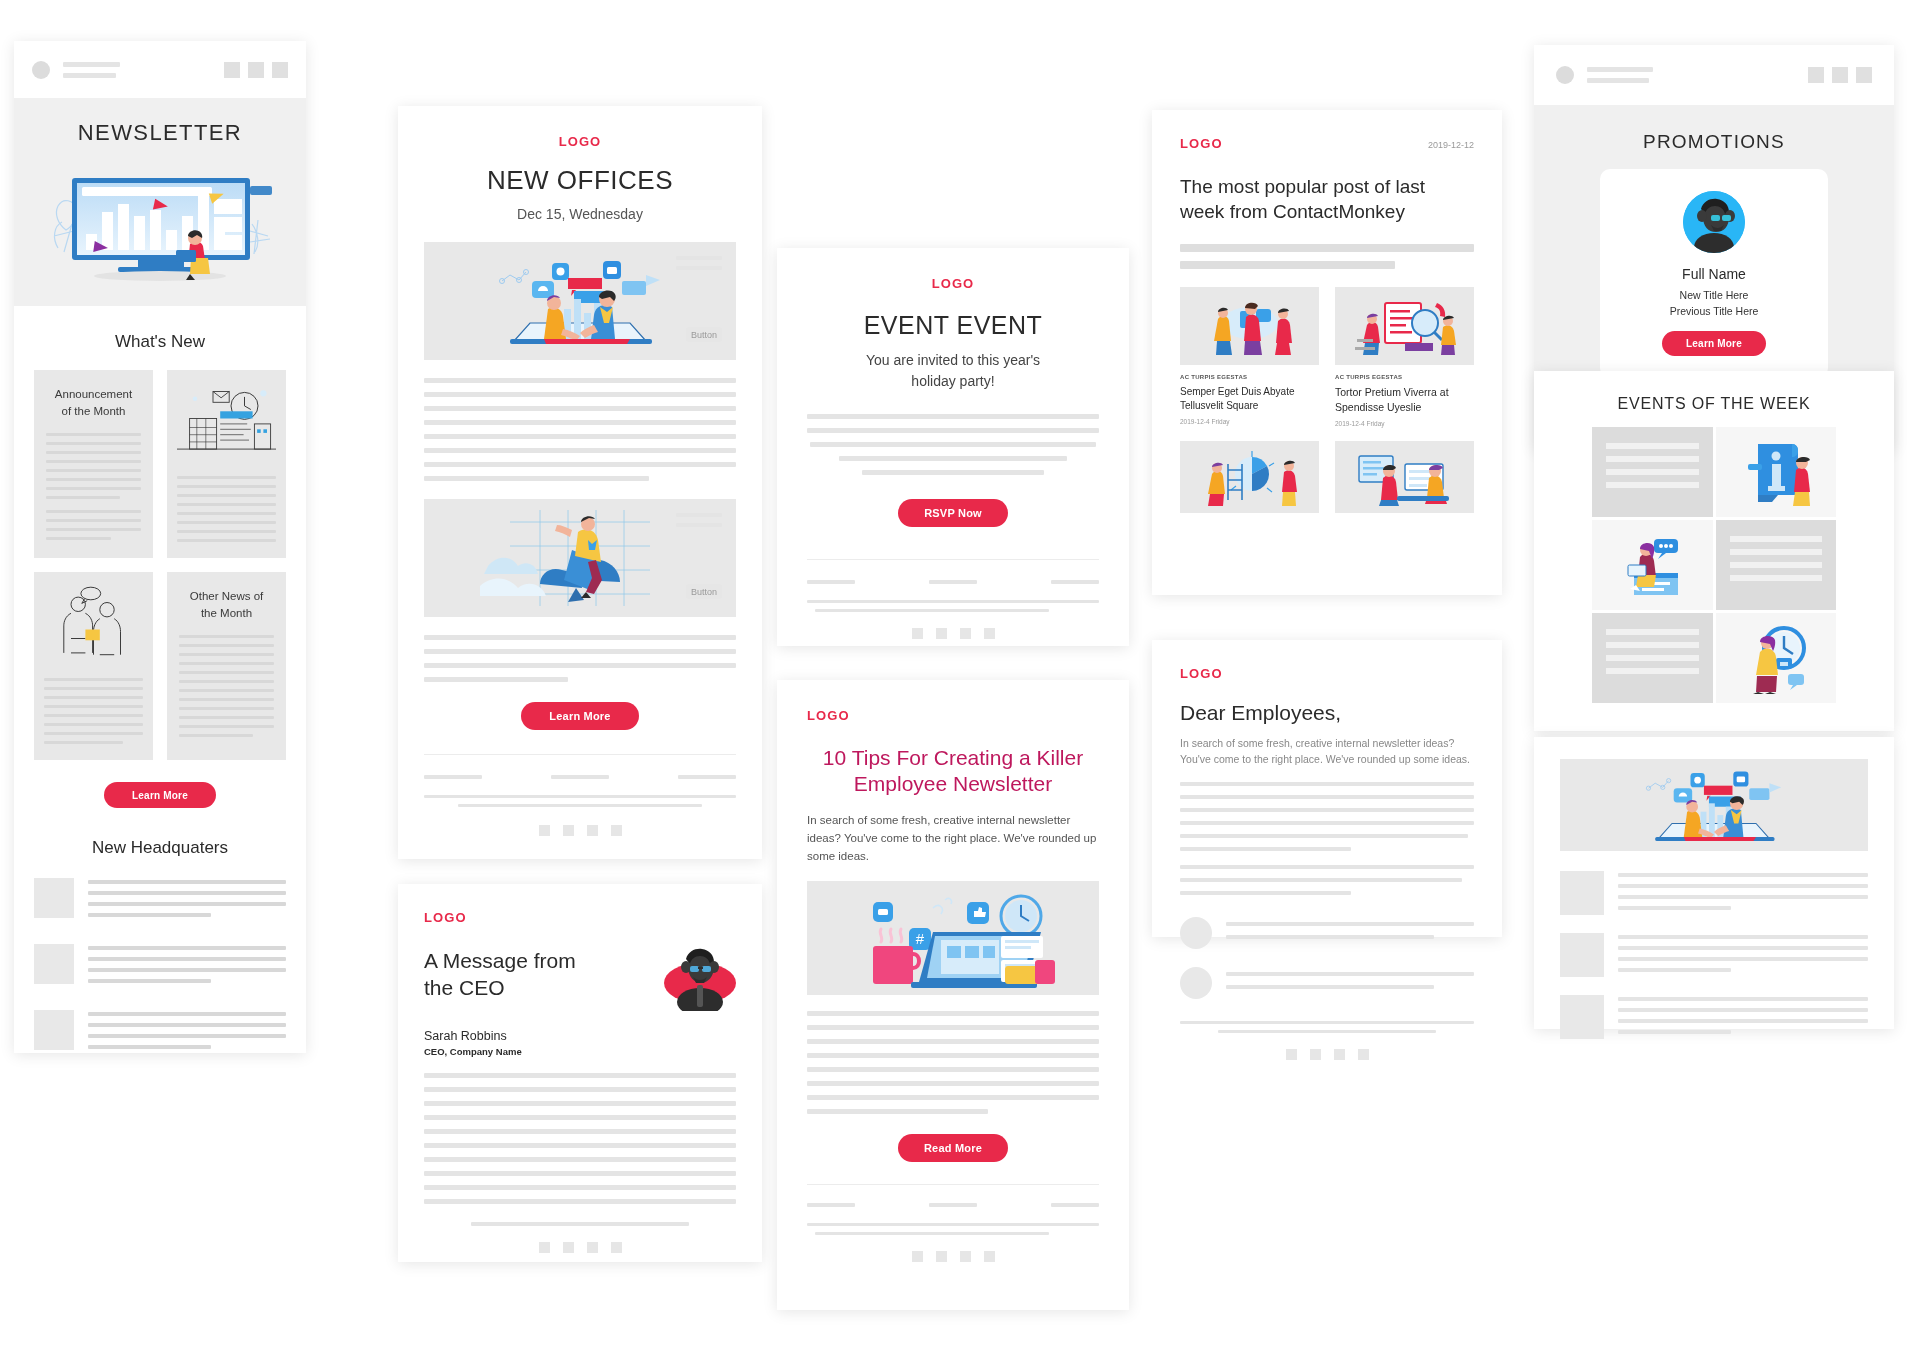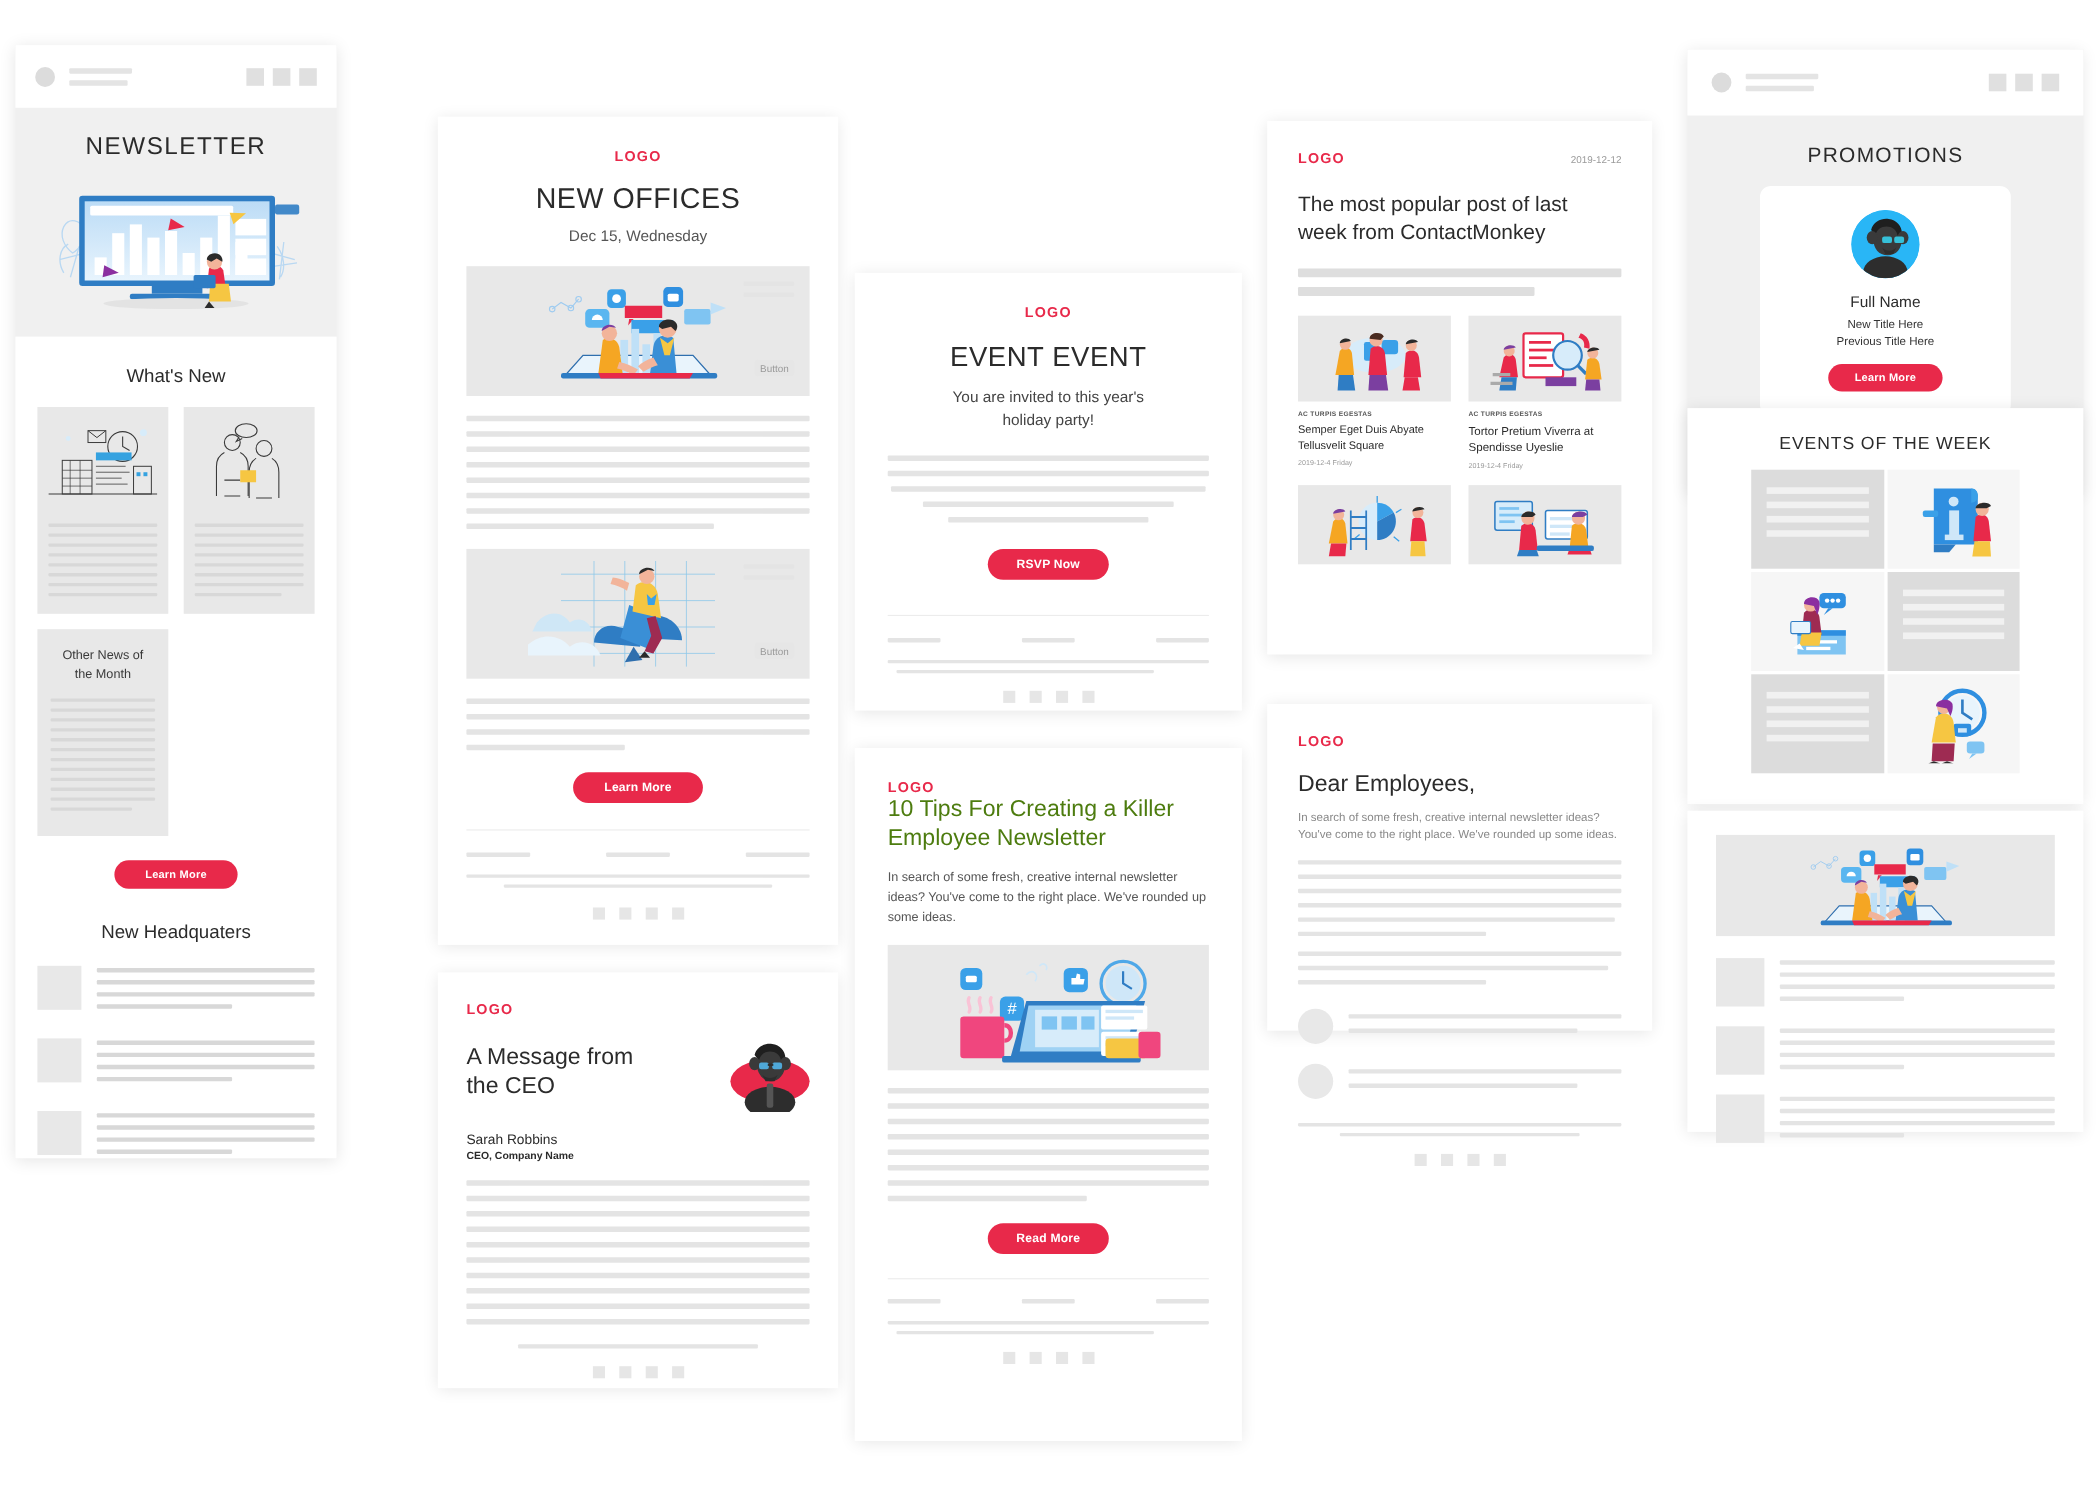--- a/index.html
+++ b/index.html
@@ -120,20 +120,38 @@
         <rect x="236" y="28" width="22" height="9" rx="2" fill="#2f7dc4" opacity=".9"></rect>
       </svg>
     </div>
 
     <div style="position:absolute; left:0; top:265px; width:292px; height:747px; background:#fff; padding:26px 20px 0;">
 
       <div class="sect-title" style="font-size:17px; margin-bottom:18px;">What's New</div>
 
       <div style="display:grid; grid-template-columns:1fr 1fr; gap:14px;">
 
+        <div class="ph" style="padding:16px 12px; height:188px;">
+          <div style="font-size:11.5px; color:#3a3a3a; text-align:center; line-height:1.45; white-space:pre-line;">Announcement
+of the Month</div>
+          <div style="margin-top:14px;">
+            <div class="bar" style="height:3px;width:100%;margin-bottom:6px;"></div>
+            <div class="bar" style="height:3px;width:100%;margin-bottom:6px;"></div>
+            <div class="bar" style="height:3px;width:100%;margin-bottom:6px;"></div>
+            <div class="bar" style="height:3px;width:100%;margin-bottom:6px;"></div>
+            <div class="bar" style="height:3px;width:100%;margin-bottom:6px;"></div>
+            <div class="bar" style="height:3px;width:100%;margin-bottom:6px;"></div>
+            <div class="bar" style="height:3px;width:100%;margin-bottom:6px;"></div>
+            <div class="bar" style="height:3px;width:78%;margin-bottom:11px;"></div>
+            <div class="bar" style="height:3px;width:100%;margin-bottom:6px;"></div>
+            <div class="bar" style="height:3px;width:100%;margin-bottom:6px;"></div>
+            <div class="bar" style="height:3px;width:100%;margin-bottom:6px;"></div>
+            <div class="bar" style="height:3px;width:68%;"></div>
+          </div>
+        </div>
 
         <div class="ph" style="padding:10px; height:188px;">
           <svg class="illu" width="100%" height="86" viewBox="0 0 110 86">
             <circle cx="75" cy="24" r="15" fill="none" stroke="#3a3a3a" stroke-width="1.1"></circle>
             <path d="M75 14v10l7 4" stroke="#3a3a3a" stroke-width="1.1" fill="none"></path>
             <rect x="40" y="8" width="18" height="12" fill="none" stroke="#3a3a3a" stroke-width="1"></rect>
             <path d="M40 8l9 7 9-7" fill="none" stroke="#3a3a3a" stroke-width="1"></path>
             <rect x="14" y="38" width="30" height="34" fill="none" stroke="#3a3a3a" stroke-width="1"></rect>
             <g stroke="#3a3a3a" stroke-width=".7">
                 <path d="M14 48h30M14 56h30M14 64h30M22 38v34M32 38v34"></path>
@@ -455,21 +473,21 @@
         <span></span>
         <span></span>
       </div>
     </div>
   </div>
 
   <div class="card" style="left:777px; top:680px; width:352px; height:630px; padding:28px 30px 0;">
 
     <div class="logo">LOGO</div>
 
-    <div style="font-size:21px; color:#4d7c0f; line-height:1.26; ">10 Tips For Creating a Killer Employee Newsletter</div>
+    <div style="font-size:21px; color:#be185d; line-height:1.26; margin-top:22px;text-align:center;">10 Tips For Creating a Killer Employee Newsletter</div>
 
     <div style="font-size:11.5px; color:#555; line-height:1.55; margin-top:14px;">In search of some fresh, creative internal newsletter ideas? You've come to the right place. We've rounded up some ideas.</div>
 
     <div class="ph" style="height:114px; margin-top:16px; display:flex; align-items:center; justify-content:center;">
       <svg class="illu" width="208" height="104" viewBox="0 0 208 104">
         <circle cx="172" cy="30" r="20" fill="none" stroke="#4fa8e8" stroke-width="3"></circle>
         <circle cx="172" cy="30" r="16" fill="#cfe7f8"></circle>
         <path d="M172 19v11l8 5" stroke="#2f7dc4" stroke-width="2" fill="none"></path>
         <rect x="24" y="16" width="20" height="20" rx="5" fill="#3aa0e8"></rect>
         <rect x="29" y="23" width="10" height="6" rx="1.5" fill="#fff"></rect>

